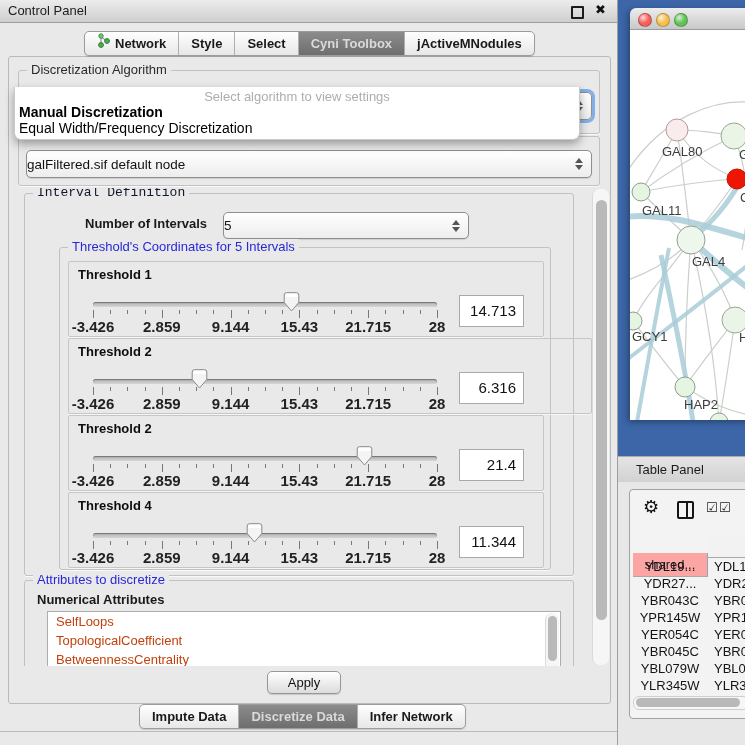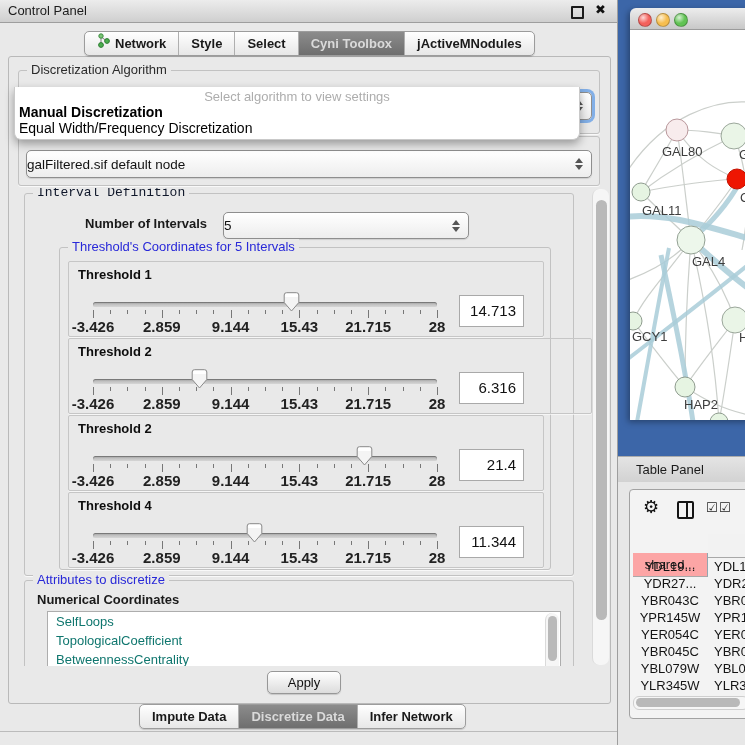--- a/index.html
+++ b/index.html
@@ -50,21 +50,21 @@
   .thr-label{position:absolute;left:9px;top:5px;font-size:13px;font-weight:bold;color:#0D0D0D;}
   .sl-track{position:absolute;left:24px;top:40px;width:344px;height:5px;border-radius:3px;
             background:linear-gradient(#ADADAD,#D6D6D6);box-shadow:inset 0 1px 1px rgba(0,0,0,.35);}
   .sl-tick{position:absolute;width:1px;background:#777;}
   .sl-lab{position:absolute;top:56px;font-size:15px;font-weight:bold;color:#222;transform:translateX(-50%);white-space:nowrap;}
   .sl-thumb{position:absolute;top:30px;width:17px;height:20px;}
   .valbox{position:absolute;left:390px;top:33px;width:56px;height:30px;background:#FFF;border:1px solid #A9A9A9;
           font-size:15px;color:#111;text-align:right;line-height:30px;padding-right:7px;box-sizing:content-box;}
   
   .attr-list{position:absolute;background:#FFF;border:1px solid #ADADAD;overflow:hidden;}
-  .attr-item{font-size:13px;color:#0f766e;padding:2px 0 2px 8px;height:15px;white-space:nowrap;}
+  .attr-item{font-size:13px;color:#c2410c;padding:2px 0 2px 8px;height:15px;white-space:nowrap;}
   
   .aqua-btn{border:1px solid #979797;border-radius:5px;background:linear-gradient(#FFFFFF,#DCDCDC);
             font-size:13px;color:#111;text-align:center;box-shadow:0 1px 1px rgba(0,0,0,.15);}
   
   .vsb-track{background:#F6F6F6;border-left:1px solid #DADADA;border-radius:7px;}
   .sb-thumb{position:absolute;background:#B9B9B9;border-radius:6px;}
   
   .desktop{left:618px;top:0;width:127px;height:457px;}
   .net-window{left:630px;top:8px;width:120px;height:412px;border-radius:6px 0 0 0;
               box-shadow:-2px 2px 6px rgba(0,0,0,.35);}
@@ -314,21 +314,21 @@
                 <path d="M3.5,0.7 h10 a2.3,2.3 0 0 1 2.3,2.3 v7.5 L8.5,19 L1.2,10.5 V3 a2.3,2.3 0 0 1 2.3,-2.3 z" fill="#F4F4F4" stroke="#8A8A8A" stroke-width="1"></path>
                 <path d="M3.5,1.7 h10 a1.4,1.4 0 0 1 1.4,1.4 v2 H2.1 v-2 a1.4,1.4 0 0 1 1.4,-1.4 z" fill="#FFFFFF"></path>
               </svg></div>
             <div class="valbox">11.344</div>
           </div>
         </div>
     </div>
 
     <div class="abs group" style="left:10px;top:392px;width:548px;height:150px">
       <div class="gtitle blue">Attributes to discretize</div>
-      <div class="abs" style="left:12px;top:11px;font-size:13px;font-weight:bold">Numerical Coordinates</div>
+      <div class="abs" style="left:12px;top:11px;font-size:13px;font-weight:bold">Numerical Attributes</div>
       <div class="attr-list" style="left:22px;top:30px;width:512px;height:112px">
         <div id="attr-items">
             <div class="attr-item">SelfLoops</div>
             <div class="attr-item">TopologicalCoefficient</div>
             <div class="attr-item">BetweennessCentrality</div>
           </div>
         <div class="abs vsb-track" style="right:1px;top:1px;width:13px;height:110px">
           <div class="sb-thumb" style="left:2px;top:3px;width:9px;height:45px"></div>
         </div>
       </div>

